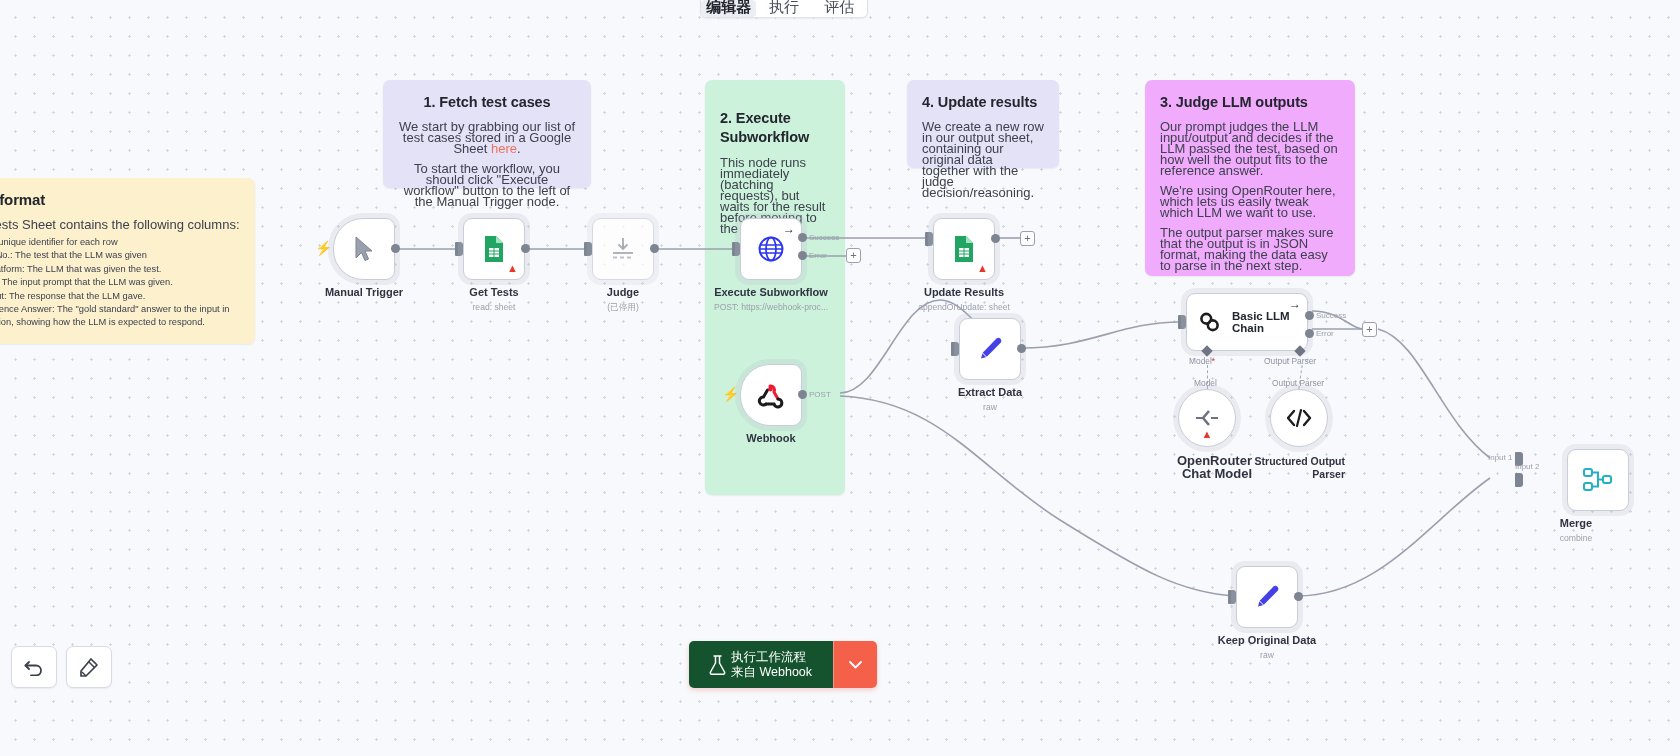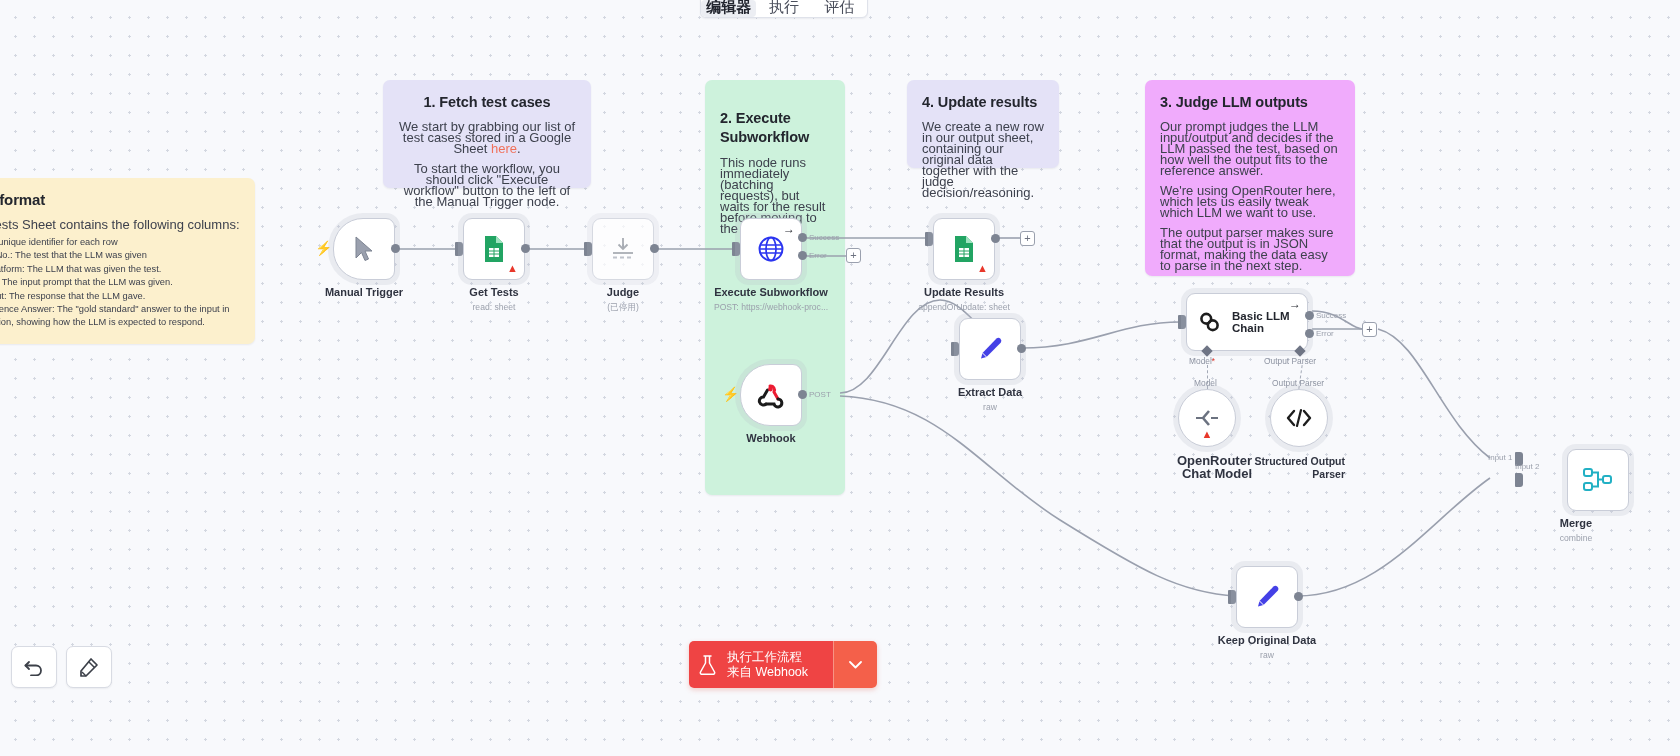--- a/index.html
+++ b/index.html
@@ -102,22 +102,22 @@
     display:flex; align-items:center; justify-content:center;
     box-shadow:0 1px 2px rgba(20,24,40,.06);
   }
 
   
   #execbar {
     position:absolute; left:689px; top:641px; height:47px; display:flex;
     border-radius:5px; overflow:hidden; box-shadow:0 2px 5px rgba(220,80,60,.26);
   }
   #execmain {
-    background:#ef4444; color:#fff; display:flex; align-items:center; gap:11px;
-    padding:0 14px 0 10px; min-width:144px;
+    background:#14532d; color:#fff; display:flex; align-items:center; gap:5px;
+    padding:0 14px 0 20px; min-width:144px;
   }
   #execmain .txt { font-size:12.5px; line-height:15px; font-weight:500; }
   #execdrop {
     background:#f4604a; width:44px; border-left:1px solid rgba(255,255,255,.33);
     display:flex; align-items:center; justify-content:center; color:#fff; font-size:13px;
   }
 </style>
 </head>
 <body>
 

